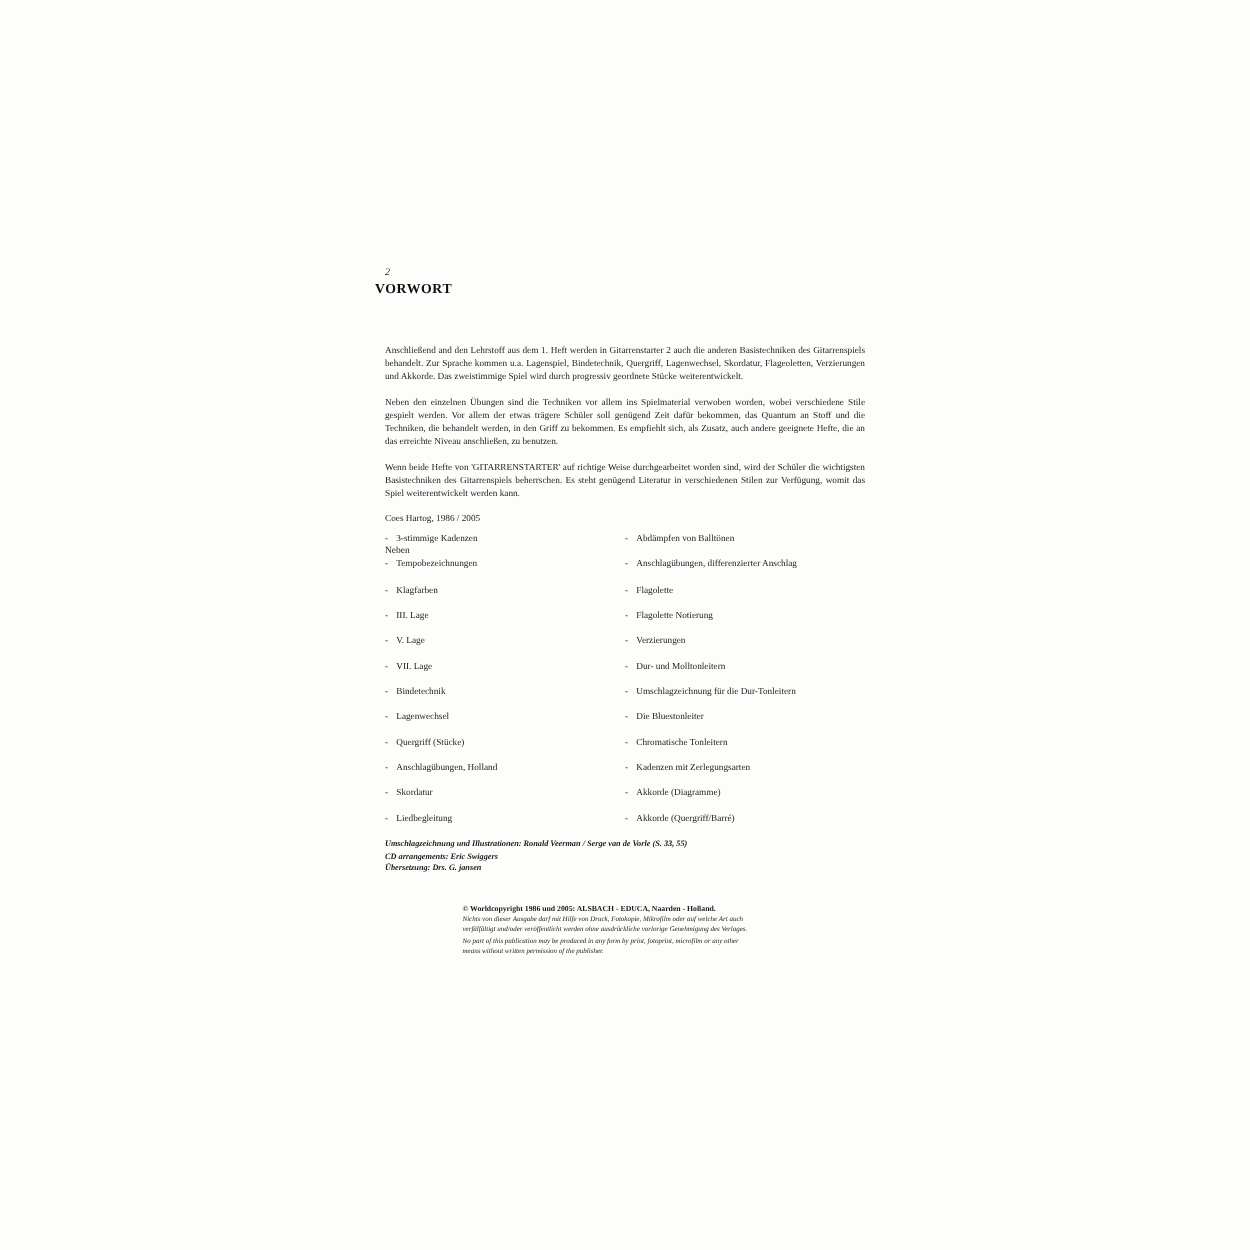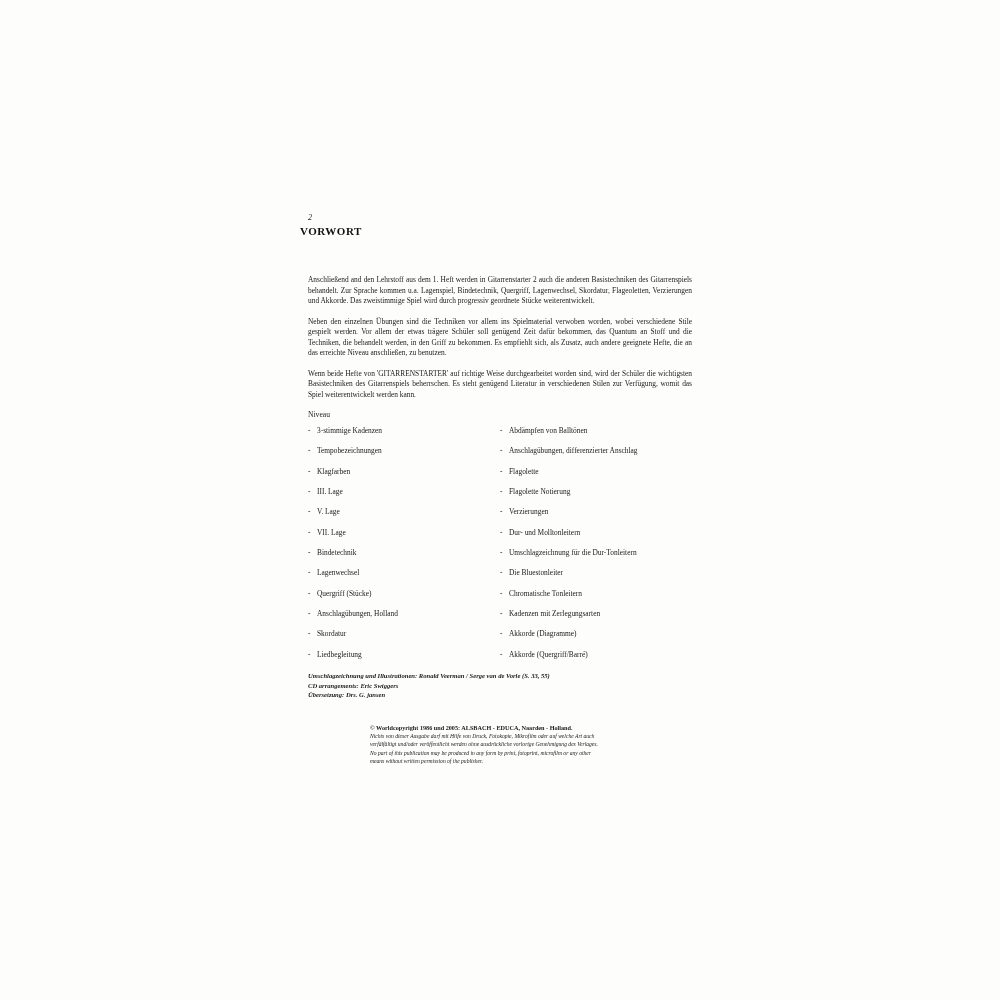--- a/index.html
+++ b/index.html
@@ -131,21 +131,22 @@
   <div class="sheet">
 
     <div class="page-number">2</div>
 
     <div class="doc-title">VORWORT</div>
 
     <div class="body-col">
       <p class="para">Anschließend and den Lehrstoff aus dem 1. Heft werden in Gitarrenstarter 2 auch die anderen Basistechniken des Gitarrenspiels behandelt. Zur Sprache kommen u.a. Lagenspiel, Bindetechnik, Quergriff, Lagenwechsel, Skordatur, Flageoletten, Verzierungen und Akkorde. Das zweistimmige Spiel wird durch progressiv geordnete Stücke weiterentwickelt.</p>
       <p class="para">Neben den einzelnen Übungen sind die Techniken vor allem ins Spielmaterial verwoben worden, wobei verschiedene Stile gespielt werden. Vor allem der etwas trägere Schüler soll genügend Zeit dafür bekommen, das Quantum an Stoff und die Techniken, die behandelt werden, in den Griff zu bekommen. Es empfiehlt sich, als Zusatz, auch andere geeignete Hefte, die an das erreichte Niveau anschließen, zu benutzen.</p>
       <p class="para">Wenn beide Hefte von 'GITARRENSTARTER' auf richtige Weise durchgearbeitet worden sind, wird der Schüler die wichtigsten Basistechniken des Gitarrenspiels beherrschen. Es steht genügend Literatur in verschiedenen Stilen zur Verfügung, womit das Spiel weiterentwickelt werden kann.</p>
-      <div class="toc-heading">Niveau</div>
+      <p class="signature">Coes Hartog, 1986 / 2005</p>
+      <div class="toc-heading">Neben</div>
     </div>
 
     <div class="toc">
       <div class="toc-col">
         <div class="toc-item"><span class="dash">-</span><span>3-stimmige Kadenzen</span></div>
         <div class="toc-item"><span class="dash">-</span><span>Tempobezeichnungen</span></div>
         <div class="toc-item"><span class="dash">-</span><span>Klagfarben</span></div>
         <div class="toc-item"><span class="dash">-</span><span>III. Lage</span></div>
         <div class="toc-item"><span class="dash">-</span><span>V. Lage</span></div>
         <div class="toc-item"><span class="dash">-</span><span>VII. Lage</span></div>

